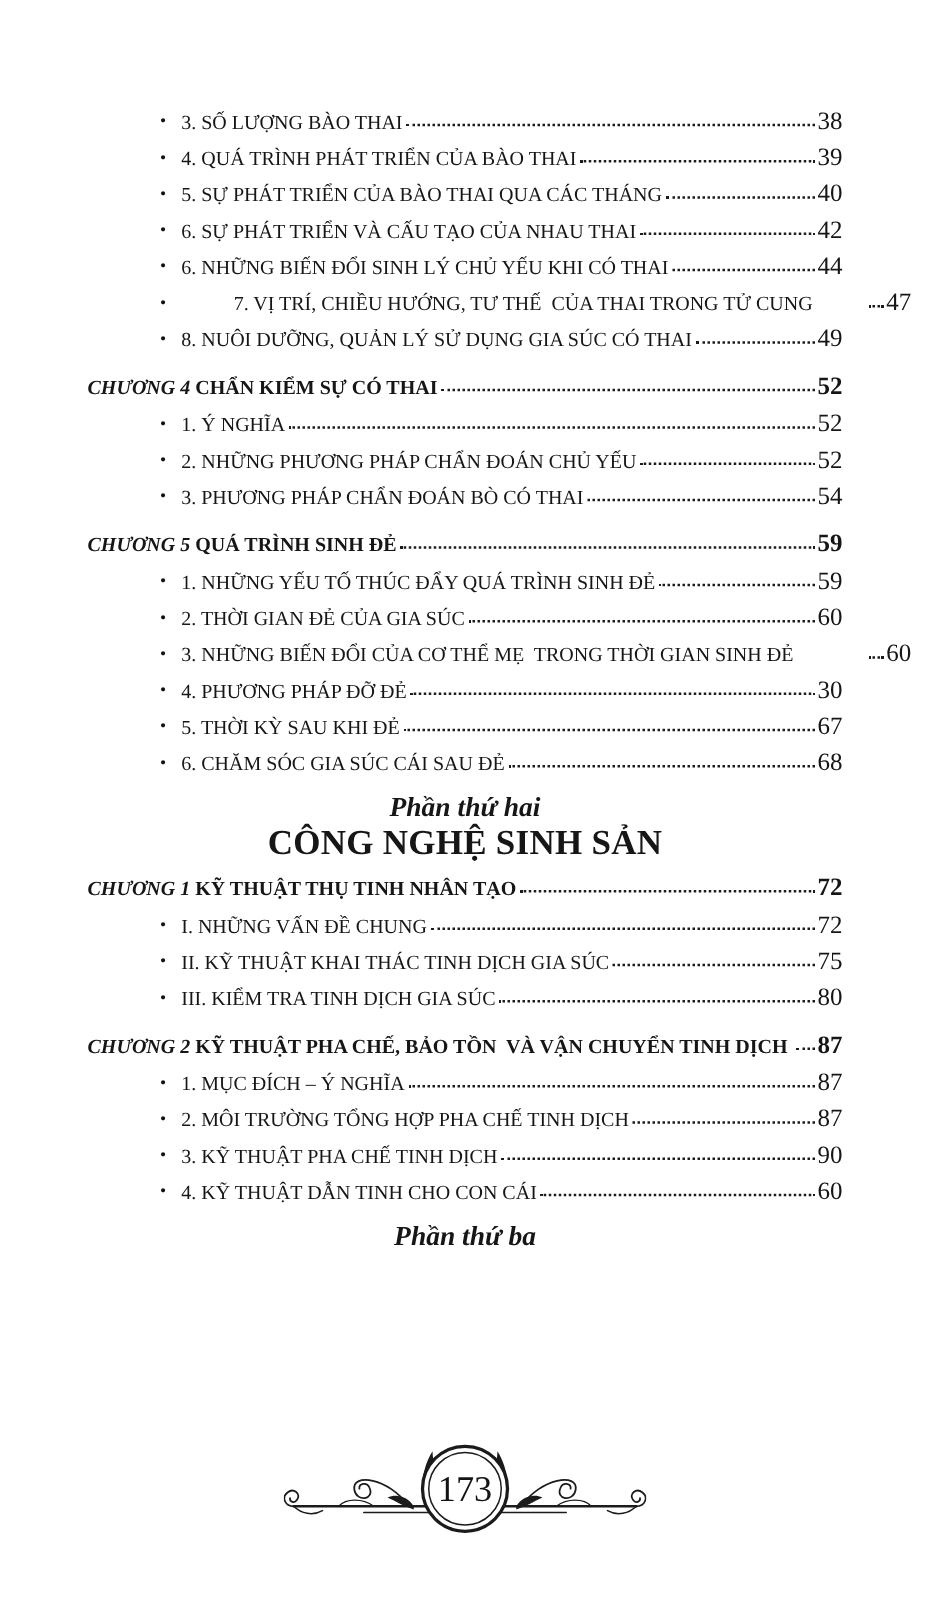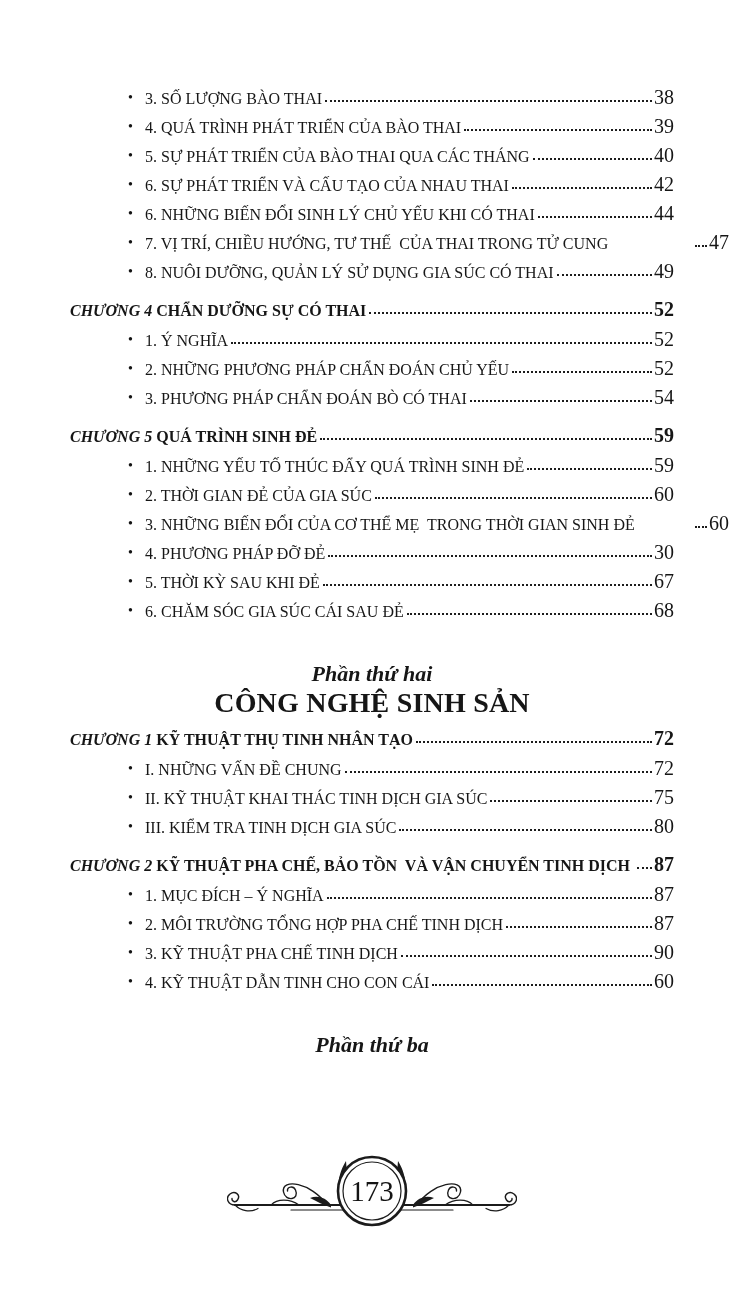--- a/index.html
+++ b/index.html
@@ -16,21 +16,21 @@
   .row .txt{display:inline-block;flex:0 0 auto;transform-origin:left 80%;font-size:16px;overflow:visible}
   .item{padding-left:58px}
   .bullet{flex:none;width:17px;font-size:14px;line-height:1;transform:translateY(-2px);color:#121212}
   .leader{flex:1 1 auto;min-width:12px;border-bottom:2px dotted #1c1c1c;margin:0 2px 0 3px;transform:translateY(-2px)}
   .pg{flex:none;font-size:20px}
 
   .chapter{height:30px;margin-top:9px;font-weight:bold}
   .chapter .ch-prefix{font-style:italic}
   .chapter .leader{border-bottom-width:2.4px}
 
-  .part{text-align:center;margin-top:32px;margin-bottom:0}
+  .part{text-align:center;margin-top:4px;margin-bottom:0}
   .part-sub{font-weight:bold;font-style:italic;font-size:22px;line-height:27px}
   .part-title{font-weight:bold;font-size:28px;line-height:31px;letter-spacing:.2px}
 
   .ornament{position:absolute;top:1148px;left:50%;transform:translateX(-50%);width:290px;height:96px}
   .ornament svg{display:block}
   .ornament text{
     font-family:"Liberation Serif","DejaVu Serif",serif;
     fill:#141414;
   }
 </style>
@@ -65,32 +65,32 @@
     <span class="pg">42</span>
   </div>
       <div class="row item">
     <span class="bullet">•</span>
     <span class="txt">6. NHỮNG BIẾN ĐỔI SINH LÝ CHỦ YẾU KHI CÓ THAI</span>
     <span class="leader"></span>
     <span class="pg">44</span>
   </div>
       <div class="row item">
     <span class="bullet">•</span>
-    <span class="txt" style="width: 547px; transform: scaleX(1);">7. VỊ TRÍ, CHIỀU HƯỚNG, TƯ THẾ  CỦA THAI TRONG TỬ CUNG</span>
+    <span class="txt" style="width: 547px; transform: scaleX(1); text-align: center;">7. VỊ TRÍ, CHIỀU HƯỚNG, TƯ THẾ  CỦA THAI TRONG TỬ CUNG</span>
     <span class="leader"></span>
     <span class="pg">47</span>
   </div>
       <div class="row item">
     <span class="bullet">•</span>
     <span class="txt">8. NUÔI DƯỠNG, QUẢN LÝ SỬ DỤNG GIA SÚC CÓ THAI</span>
     <span class="leader"></span>
     <span class="pg">49</span>
   </div>
       <div class="row chapter">
-    <span class="txt"><span class="ch-prefix">CHƯƠNG 4 </span><span class="ch-title">CHẨN DƯỠNG SỰ CÓ THAI</span></span>
+    <span class="txt"><span class="ch-prefix">CHƯƠNG 4 </span><span class="ch-title">CHẨN KIỂM SỰ CÓ THAI</span></span>
     <span class="leader"></span>
     <span class="pg">52</span>
   </div>
       <div class="row item">
     <span class="bullet">•</span>
     <span class="txt">1. Ý NGHĨA</span>
     <span class="leader"></span>
     <span class="pg">52</span>
   </div>
       <div class="row item">

